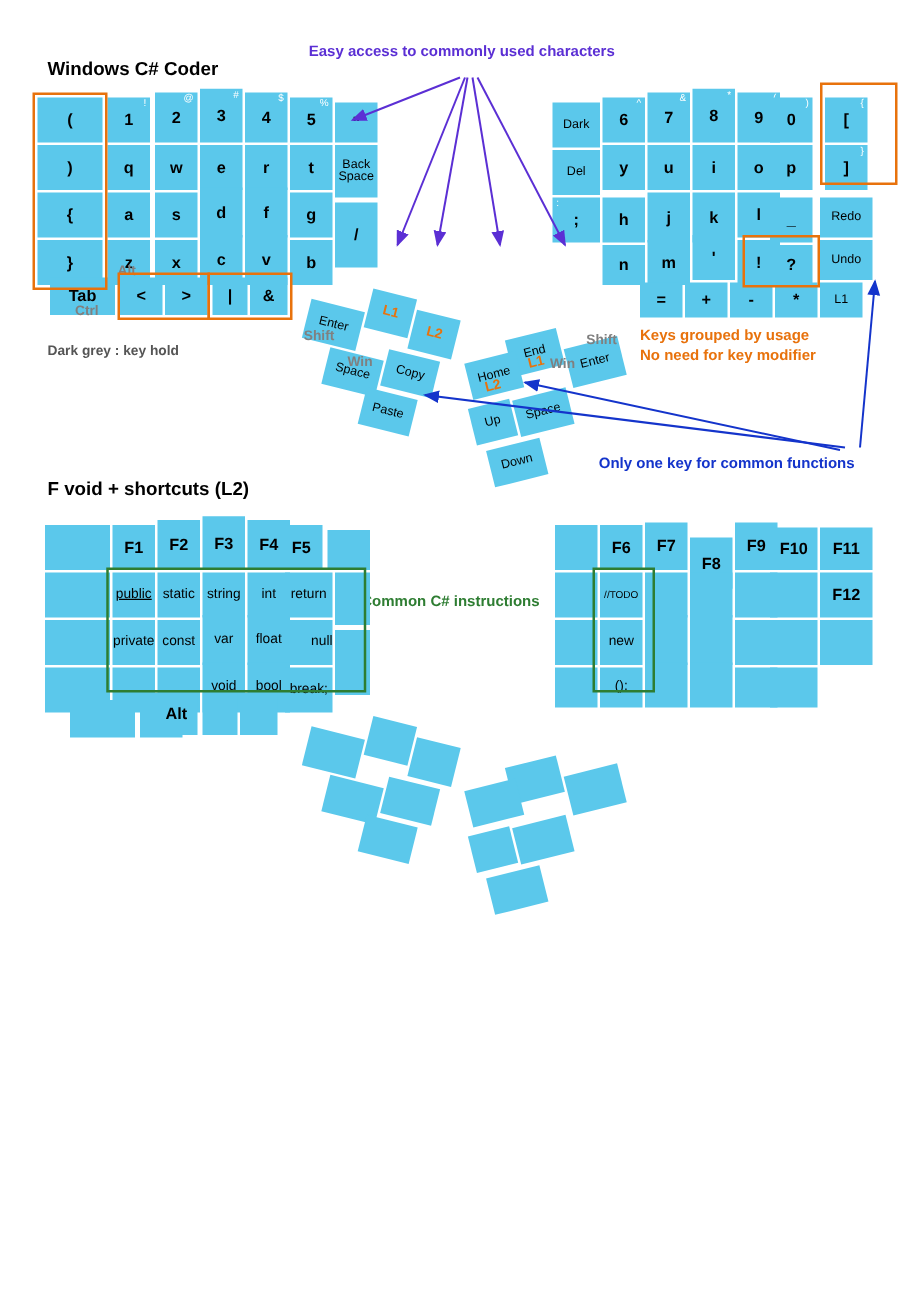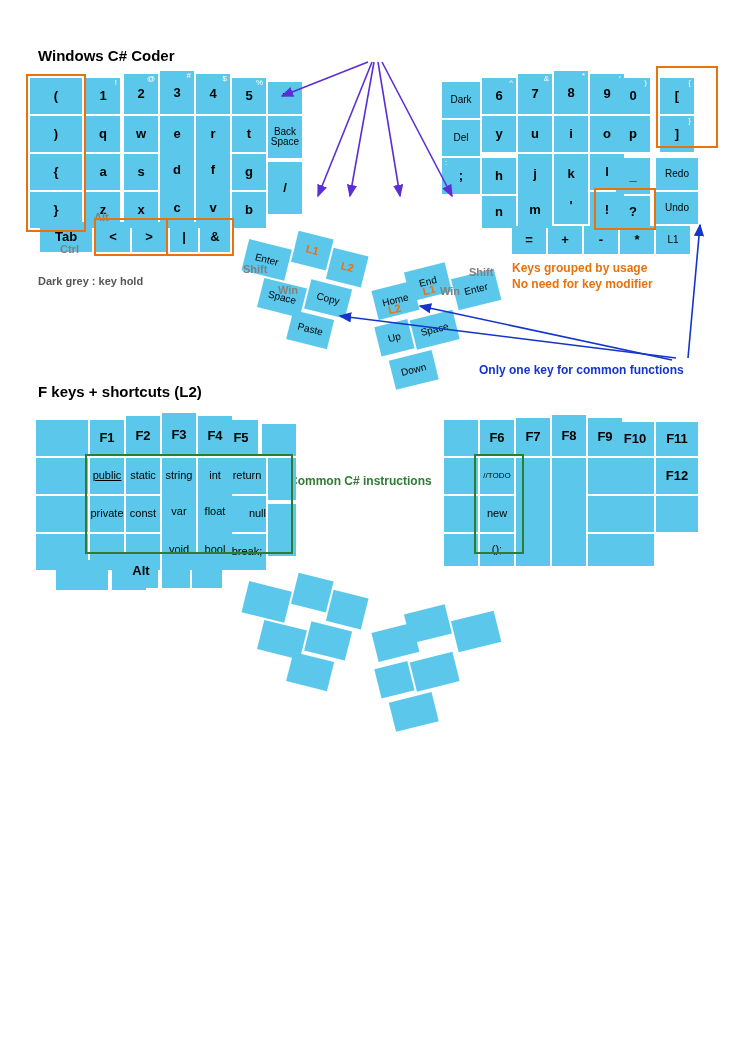--- a/index.html
+++ b/index.html
@@ -81,29 +81,30 @@
     pointer-events: none;
   }
 </style>
 </head>
 <body>
 
 <div id="root">
 
   <div class="title" style="left:38px; top:47px;">Windows C# Coder</div>
 
+  <div class="note purple" style="left:247px; top:34px;">Easy access to commonly used characters</div>
 
   <div class="note" style="left:38px; top:275px; color:#555; font-size:11px;">Dark grey : key hold</div>
 
   <div class="note orange" style="left:512px; top:261px;">Keys grouped by usage</div>
   <div class="note orange" style="left:512px; top:277px;">No need for key modifier</div>
 
   <div class="note blue" style="left:479px; top:363px;">Only one key for common functions</div>
 
-  <div class="title" style="left:38px; top:383px;">F keys + shortcuts (L2)</div>
+  <div class="title" style="left:38px; top:383px;">F void + shortcuts (L2)</div>
 
   <div class="note green" style="left:289px; top:474px;">Common C# instructions</div>
 
   <div class="key" style="left:30px;  top:78px;  width:52px; height:36px;">
       <span>(</span>
     </div>
   <div class="key" style="left:86px;  top:78px;  width:34px; height:36px;">
       <span class="sup tr">!</span>
       <span>1</span>
     </div>
@@ -450,21 +451,21 @@
   <div class="key blank" style="left:162px; top:554px; width:28px; height:34px;"></div>
   <div class="key blank" style="left:192px; top:554px; width:30px; height:34px;"></div>
 
   <div class="key blank" style="left:444px; top:420px; width:34px; height:36px;"></div>
   <div class="key" style="left:480px; top:420px; width:34px; height:36px;">
       <span>F6</span>
     </div>
   <div class="key" style="left:516px; top:418px; width:34px; height:38px;">
       <span>F7</span>
     </div>
-  <div class="key" style="left:552px; top:415px; width:34px; height:41px;">
+  <div class="key" style="left:552px; top:430px; width:34px; height:41px;">
       <span>F8</span>
     </div>
   <div class="key" style="left:588px; top:418px; width:34px; height:38px;">
       <span>F9</span>
     </div>
   <div class="key" style="left:616px; top:422px; width:38px; height:34px;">
       <span>F10</span>
     </div>
   <div class="key" style="left:656px; top:422px; width:42px; height:34px;">
       <span>F11</span>

